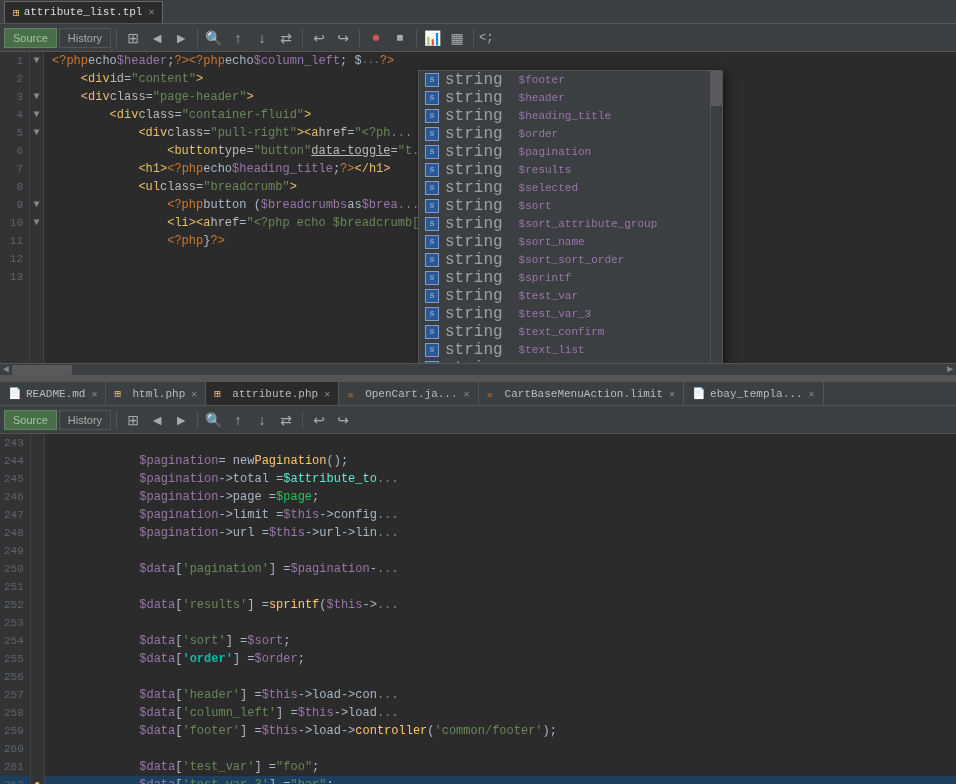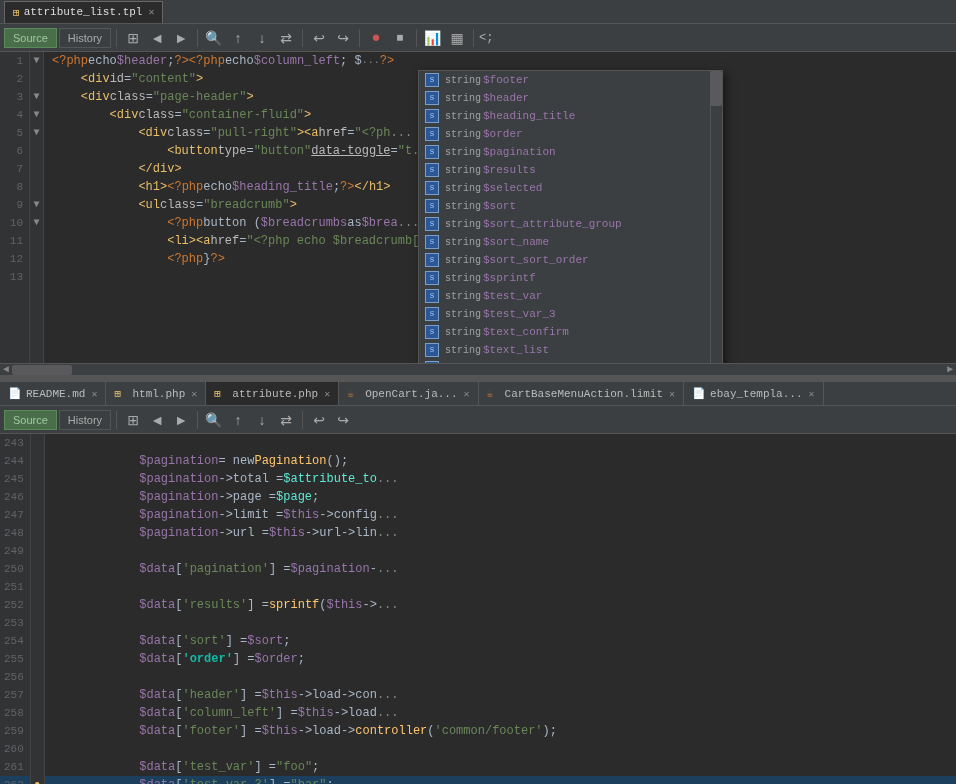--- a/index.html
+++ b/index.html
@@ -181,21 +181,21 @@
       width: 14px;
       height: 14px;
       border: 1px solid #7a9fc9;
       background: #2b5797;
       margin-right: 6px;
       display: flex; align-items: center; justify-content: center;
       font-size: 9px;
       color: #9dc4e8;
       flex-shrink: 0;
     }
-    .ac-type { color: #9da0a3; margin-right: 2px; font-size: 10px; }
+    .ac-type { color: #9da0a3; margin-right: 16px; font-size: 16px; }
     .ac-name { color: #9876aa; font-size: 11px; }
 
     
     .h-scrollbar {
       height: 12px;
       background: #3c3f41;
       border-top: 1px solid #555;
       position: relative;
       display: flex;
       align-items: center;
@@ -411,24 +411,20 @@
         <span style="color:#bababa;"> type</span>
         <span style="color:#a9b7c6;">=</span>
         <span style="color:#6a8759;">"button"</span>
         <span style="color:#bababa;text-decoration:underline;"> data-toggle</span>
         <span style="color:#a9b7c6;">=</span>
         <span style="color:#6a8759;">"t</span>
         <span style="color:#888;">...</span>
       </div>
       <div class="code-line">
         <span style="color:#a9b7c6;">&nbsp;&nbsp;&nbsp;&nbsp;&nbsp;&nbsp;&nbsp;&nbsp;&nbsp;&nbsp;&nbsp;&nbsp;</span>
-        <span style="color:#e8bf6a;">&lt;/div&gt;</span>
-      </div>
-      <div class="code-line">
-        <span style="color:#a9b7c6;">&nbsp;&nbsp;&nbsp;&nbsp;&nbsp;&nbsp;&nbsp;&nbsp;&nbsp;&nbsp;&nbsp;&nbsp;</span>
         <span style="color:#e8bf6a;">&lt;h1&gt;</span>
         <span style="color:#cc7832;">&lt;?php</span>
         <span style="color:#a9b7c6;"> echo </span>
         <span style="color:#9876aa;">$heading_title</span>
         <span style="color:#a9b7c6;">; </span>
         <span style="color:#cc7832;">?&gt;</span>
         <span style="color:#e8bf6a;">&lt;/h1&gt;</span>
       </div>
       <div class="code-line">
         <span style="color:#a9b7c6;">&nbsp;&nbsp;&nbsp;&nbsp;&nbsp;&nbsp;&nbsp;&nbsp;&nbsp;&nbsp;&nbsp;&nbsp;</span>
@@ -687,21 +683,21 @@
         <span style="color:#a9b7c6;">&nbsp;&nbsp;&nbsp;&nbsp;&nbsp;&nbsp;&nbsp;&nbsp;&nbsp;&nbsp;&nbsp;&nbsp;</span>
         <span style="color:#9876aa;">$pagination</span>
         <span style="color:#a9b7c6;">-&gt;total = </span>
         <span style="color:#5eead4;">$attribute_to</span>
         <span style="color:#888;">...</span>
       </div>
       <div class="code-line">
         <span style="color:#a9b7c6;">&nbsp;&nbsp;&nbsp;&nbsp;&nbsp;&nbsp;&nbsp;&nbsp;&nbsp;&nbsp;&nbsp;&nbsp;</span>
         <span style="color:#9876aa;">$pagination</span>
         <span style="color:#a9b7c6;">-&gt;page = </span>
-        <span style="color:#5eead4;">$page</span>
+        <span style="color:#22c55e;">$page</span>
         <span style="color:#a9b7c6;">;</span>
       </div>
       <div class="code-line">
         <span style="color:#a9b7c6;">&nbsp;&nbsp;&nbsp;&nbsp;&nbsp;&nbsp;&nbsp;&nbsp;&nbsp;&nbsp;&nbsp;&nbsp;</span>
         <span style="color:#9876aa;">$pagination</span>
         <span style="color:#a9b7c6;">-&gt;limit = </span>
         <span style="color:#9876aa;">$this</span>
         <span style="color:#a9b7c6;">-&gt;config</span>
         <span style="color:#888;">...</span>
       </div>

